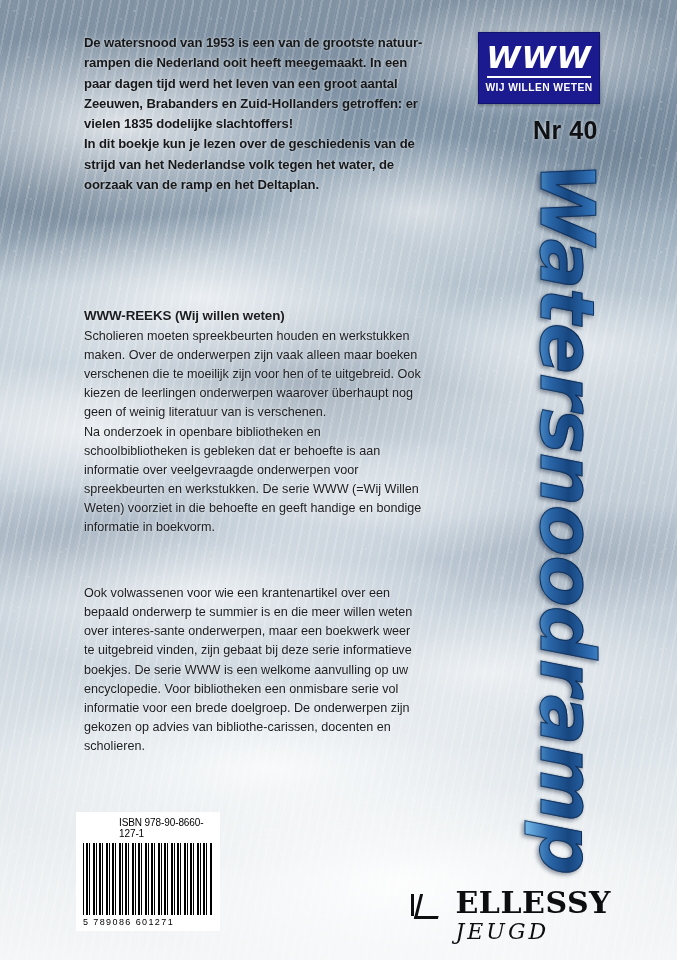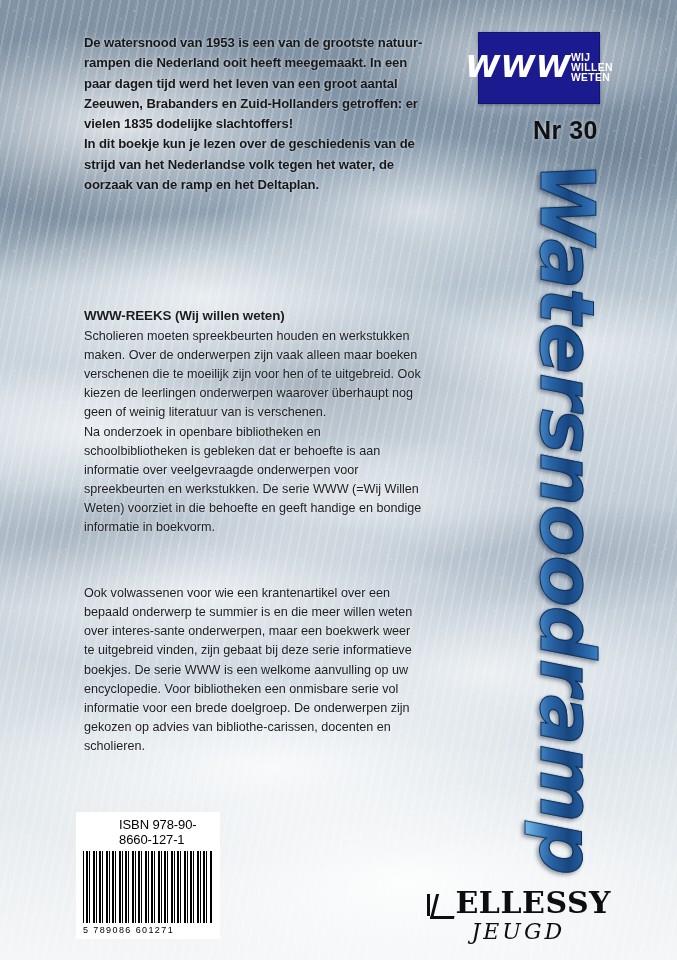--- a/index.html
+++ b/index.html
@@ -117,21 +117,21 @@
   
   .www-logo {
     position: absolute;
     right: 77px;
     top: 32px;
     width: 122px;
     height: 72px;
     background: #1b1a8e;
     border: 1px solid #121270;
     display: flex;
-    flex-direction: row;
+    flex-direction: column;
     align-items: center;
     justify-content: center;
     box-shadow: 0 1px 3px rgba(0,0,0,.35);
   }
   .www-logo .www-text {
     color: #ffffff;
     font-weight: bold;
     font-style: italic;
     font-size: 31px;
     letter-spacing: 1px;
@@ -215,21 +215,21 @@
   
   .barcode-box {
     position: absolute;
     left: 76px;
     top: 812px;
     width: 144px;
     background: #ffffff;
     padding: 5px 7px 4px 7px;
   }
   .barcode-box .isbn {
-    font-size: 13px;
+    font-size: 10px;
     color: #000;
     letter-spacing: -0.1px;
     margin-bottom: 4px;
     font-family: "Liberation Sans", sans-serif;
     padding-left: 36px;
   }
   .bars {
     height: 72px;
     width: 130px;
     background-image: repeating-linear-gradient(
@@ -257,21 +257,21 @@
     position: absolute;
     right: 66px;
     top: 888px;
     text-align: left;
     color: #0d0e10;
     line-height: 1;
   }
   .publisher .row1 {
     display: flex;
     align-items: flex-end;
-    gap: 0;
+    gap: 16px;
   }
   .publisher .mark {
     width: 28px;
     height: 26px;
     position: relative;
   }
   .publisher .mark:before {
     content: "";
     position: absolute;
     left: 0; top: 2px;
@@ -317,21 +317,21 @@
     <p style="white-space:pre-line">De watersnood van 1953 is een van de grootste natuur-rampen die Nederland ooit heeft meegemaakt. In een paar dagen tijd werd het leven van een groot aantal Zeeuwen, Brabanders en Zuid-Hollanders getroffen: er vielen 1835 dodelijke slachtoffers!
 In dit boekje kun je lezen over de geschiedenis van de strijd van het Nederlandse volk tegen het water, de oorzaak van de ramp en het Deltaplan.</p>
   </div>
 
   <div class="www-logo">
     <div class="www-text">WWW</div>
     <div class="rule"></div>
     <div class="sub">WIJ WILLEN WETEN</div>
   </div>
 
-  <div class="nr-label">Nr 30</div>
+  <div class="nr-label">Nr 40</div>
 
   <div class="spine-title">
     <div class="txt">Watersnoodramp</div>
   </div>
 
   <div class="body-col">
     <h2>WWW-REEKS (Wij willen weten)</h2>
     <p style="white-space:pre-line">Scholieren moeten spreekbeurten houden en werkstukken maken. Over de onderwerpen zijn vaak alleen maar boeken verschenen die te moeilijk zijn voor hen of te uitgebreid. Ook kiezen de leerlingen onderwerpen waarover überhaupt nog geen of weinig literatuur van is verschenen.
 Na onderzoek in openbare bibliotheken en schoolbibliotheken is gebleken dat er behoefte is aan informatie over veelgevraagde onderwerpen voor spreekbeurten en werkstukken. De serie WWW (=Wij Willen Weten) voorziet in die behoefte en geeft handige en bondige informatie in boekvorm.</p>
     <p>Ook volwassenen voor wie een krantenartikel over een bepaald onderwerp te summier is en die meer willen weten over interes-sante onderwerpen, maar een boekwerk weer te uitgebreid vinden, zijn gebaat bij deze serie informatieve boekjes. De serie WWW is een welkome aanvulling op uw encyclopedie. Voor bibliotheken een onmisbare serie vol informatie voor een brede doelgroep. De onderwerpen zijn gekozen op advies van bibliothe-carissen, docenten en scholieren.</p>

